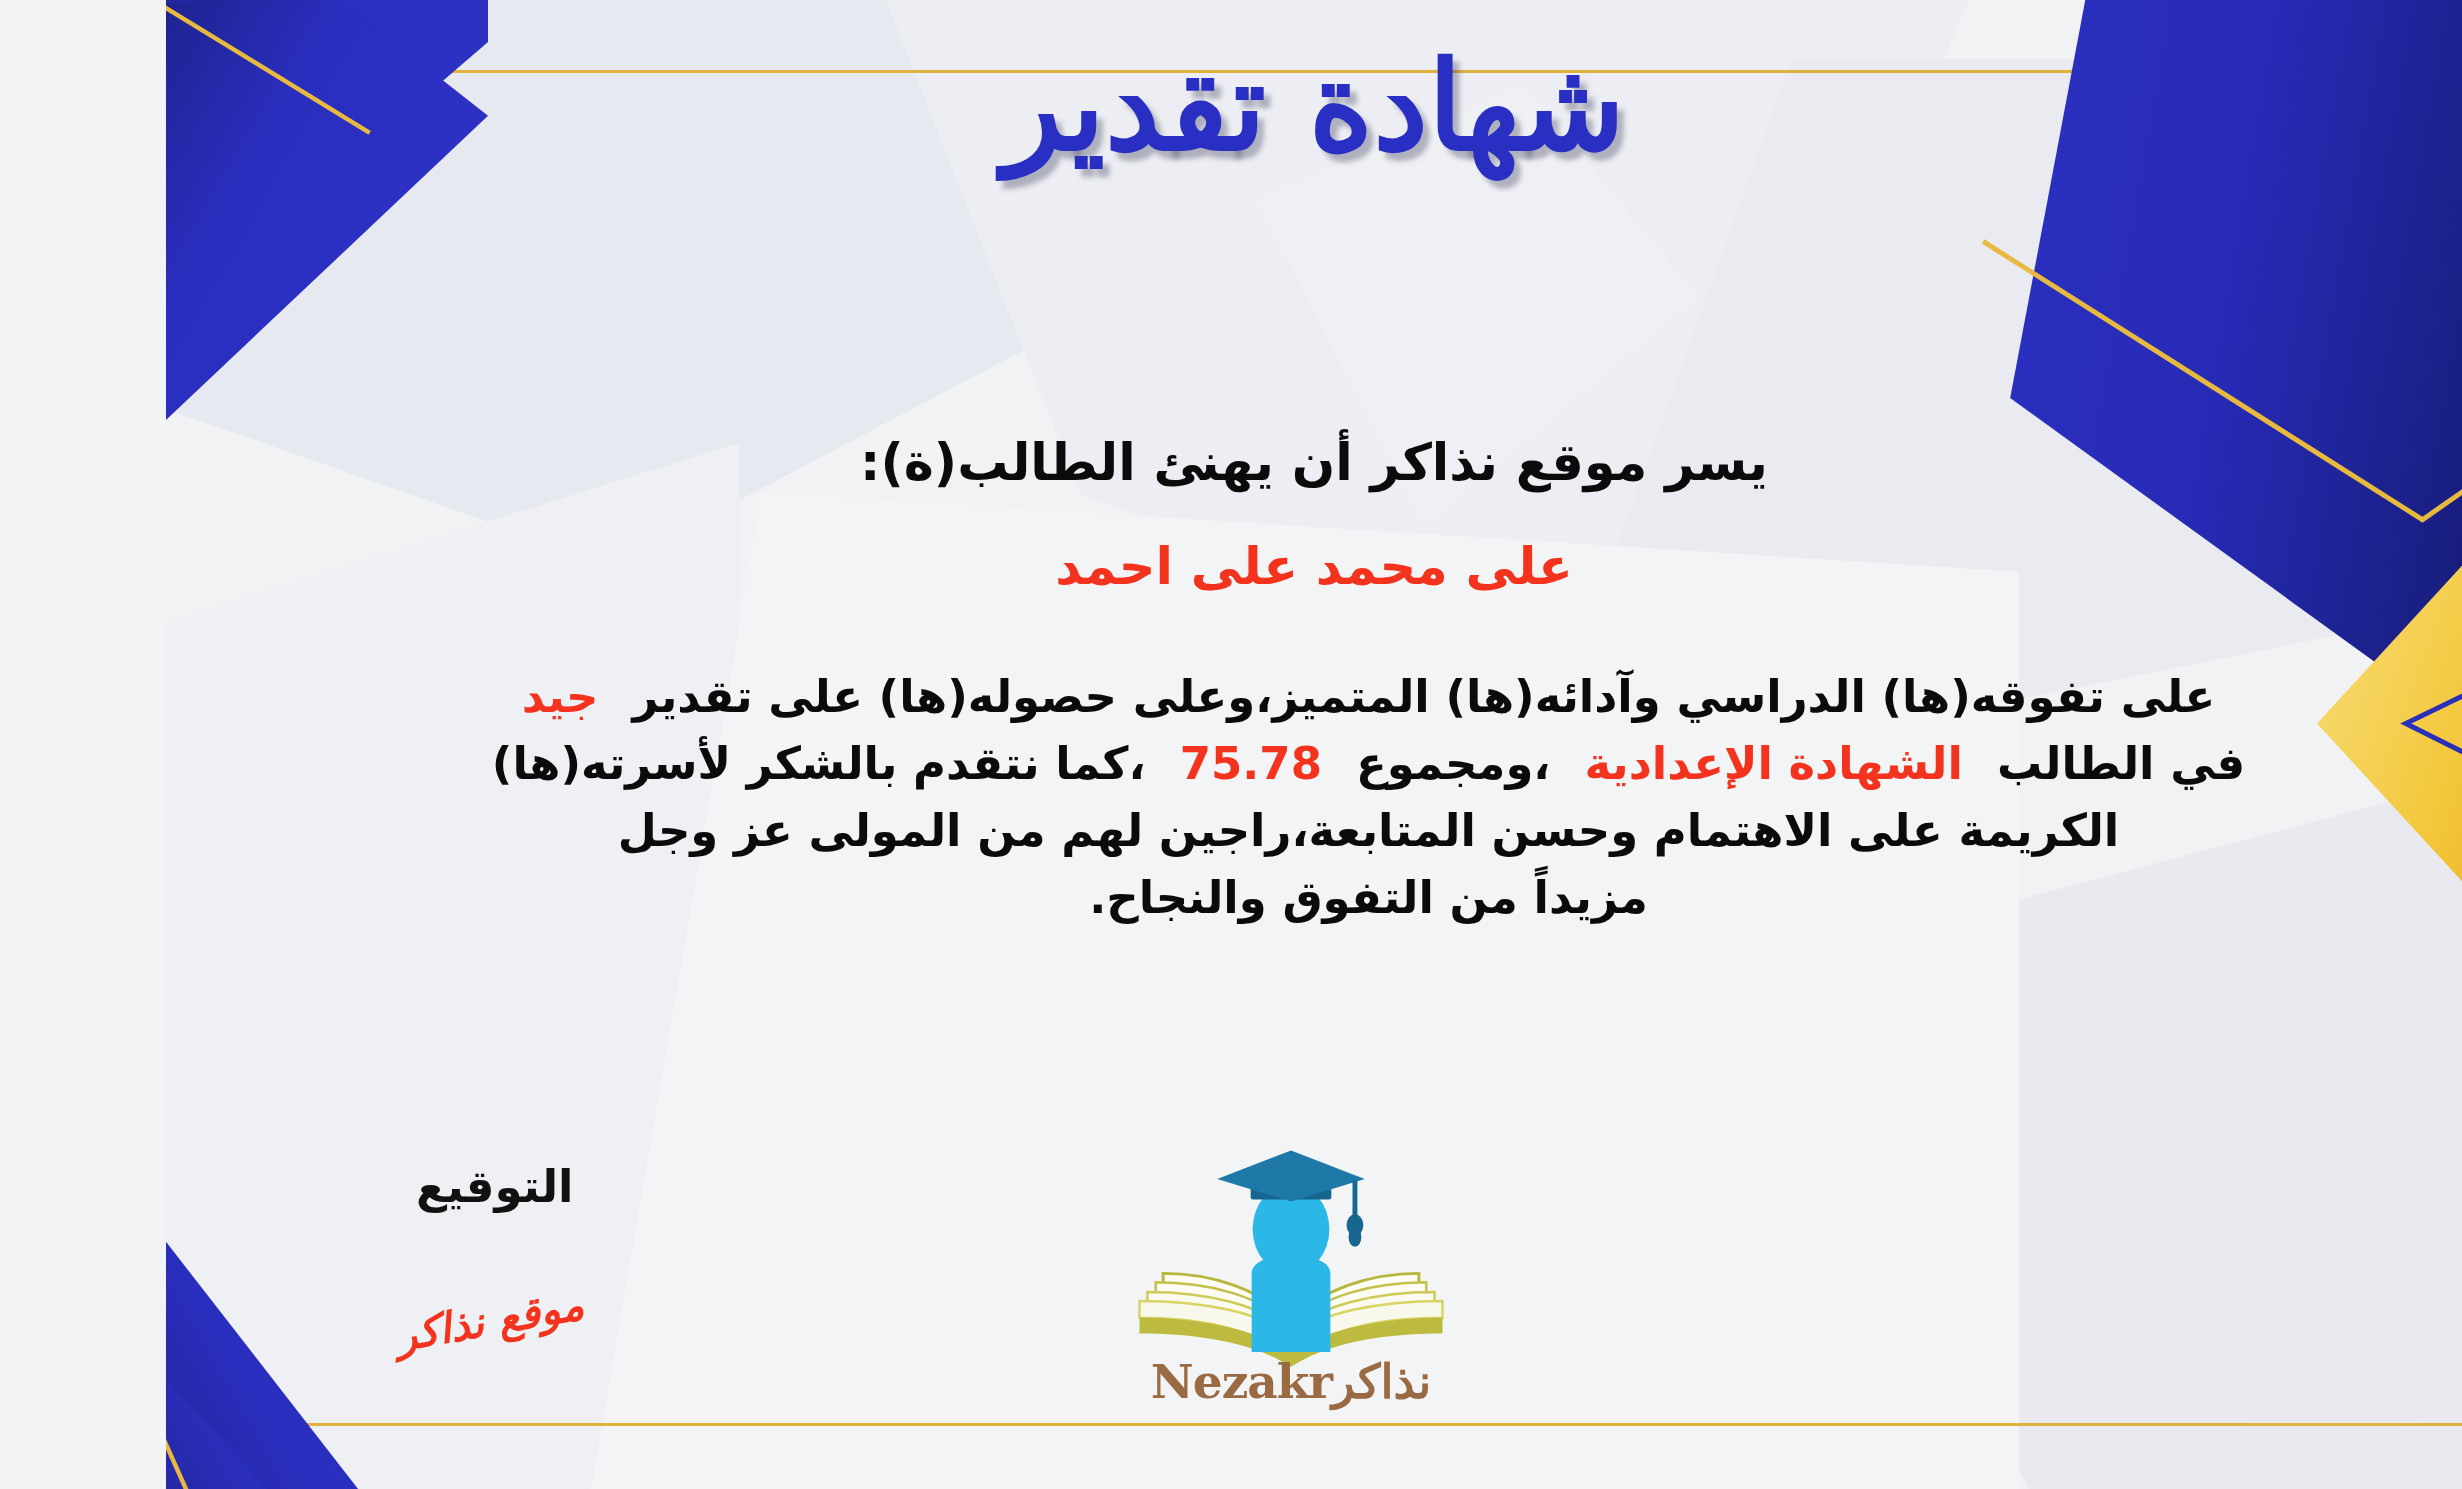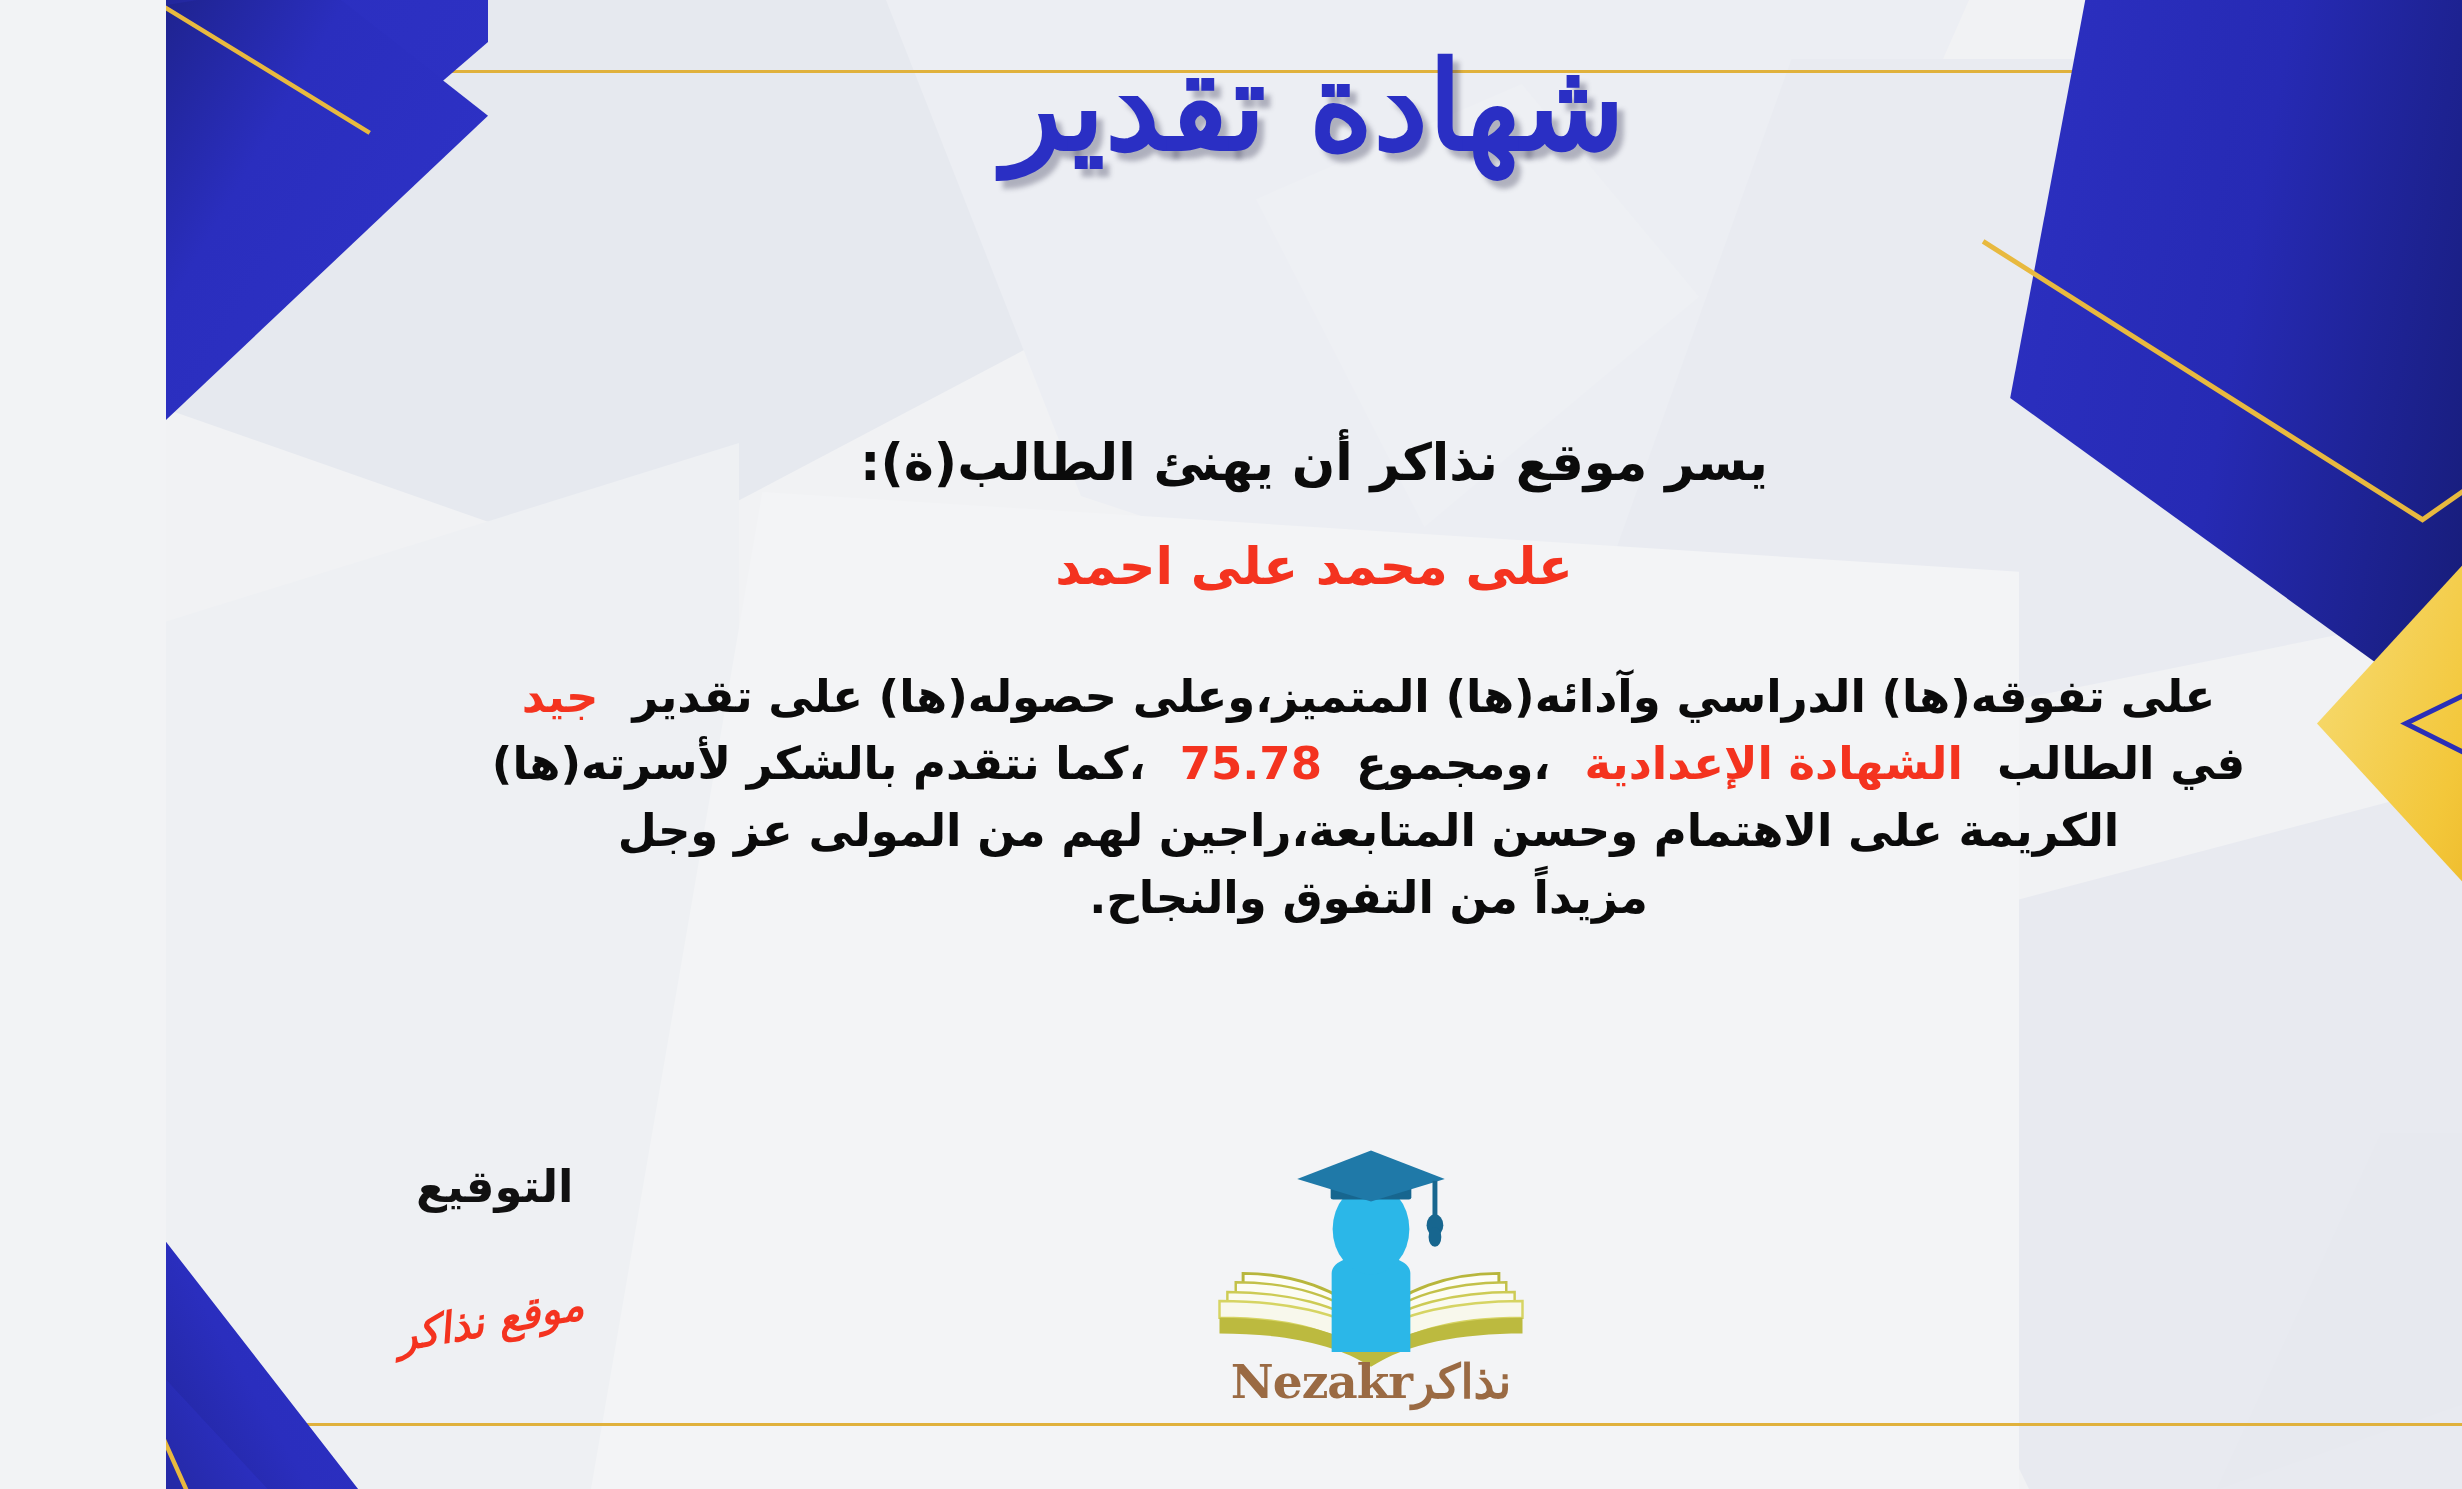--- a/index.html
+++ b/index.html
@@ -120,21 +120,21 @@
   .sig-mark{
     position:absolute;top:1280px;left:389px;
     direction:rtl;color:#f4331f;
     font-family:"DejaVu Serif","Liberation Serif",serif;
     font-size:42px;font-style:italic;font-weight:700;
     transform:rotate(-10deg);transform-origin:right top;
     white-space:nowrap;
   }
 
   
-  .logo{position:absolute;top:1128px;left:1189px;width:364px;height:276px;}
+  .logo{position:absolute;top:1128px;left:1109px;width:364px;height:276px;}
   .logo svg{width:100%;height:100%;display:block;}
   .logo-text{
     position:absolute;bottom:-4.9px;left:0;width:100%;
     text-align:center;color:#9a6a43;
     font-family:"DejaVu Serif","Liberation Serif",serif;
     font-size:47px;font-weight:700;direction:rtl;letter-spacing:-1px;
   }
 </style>
 </head>
 <body>

